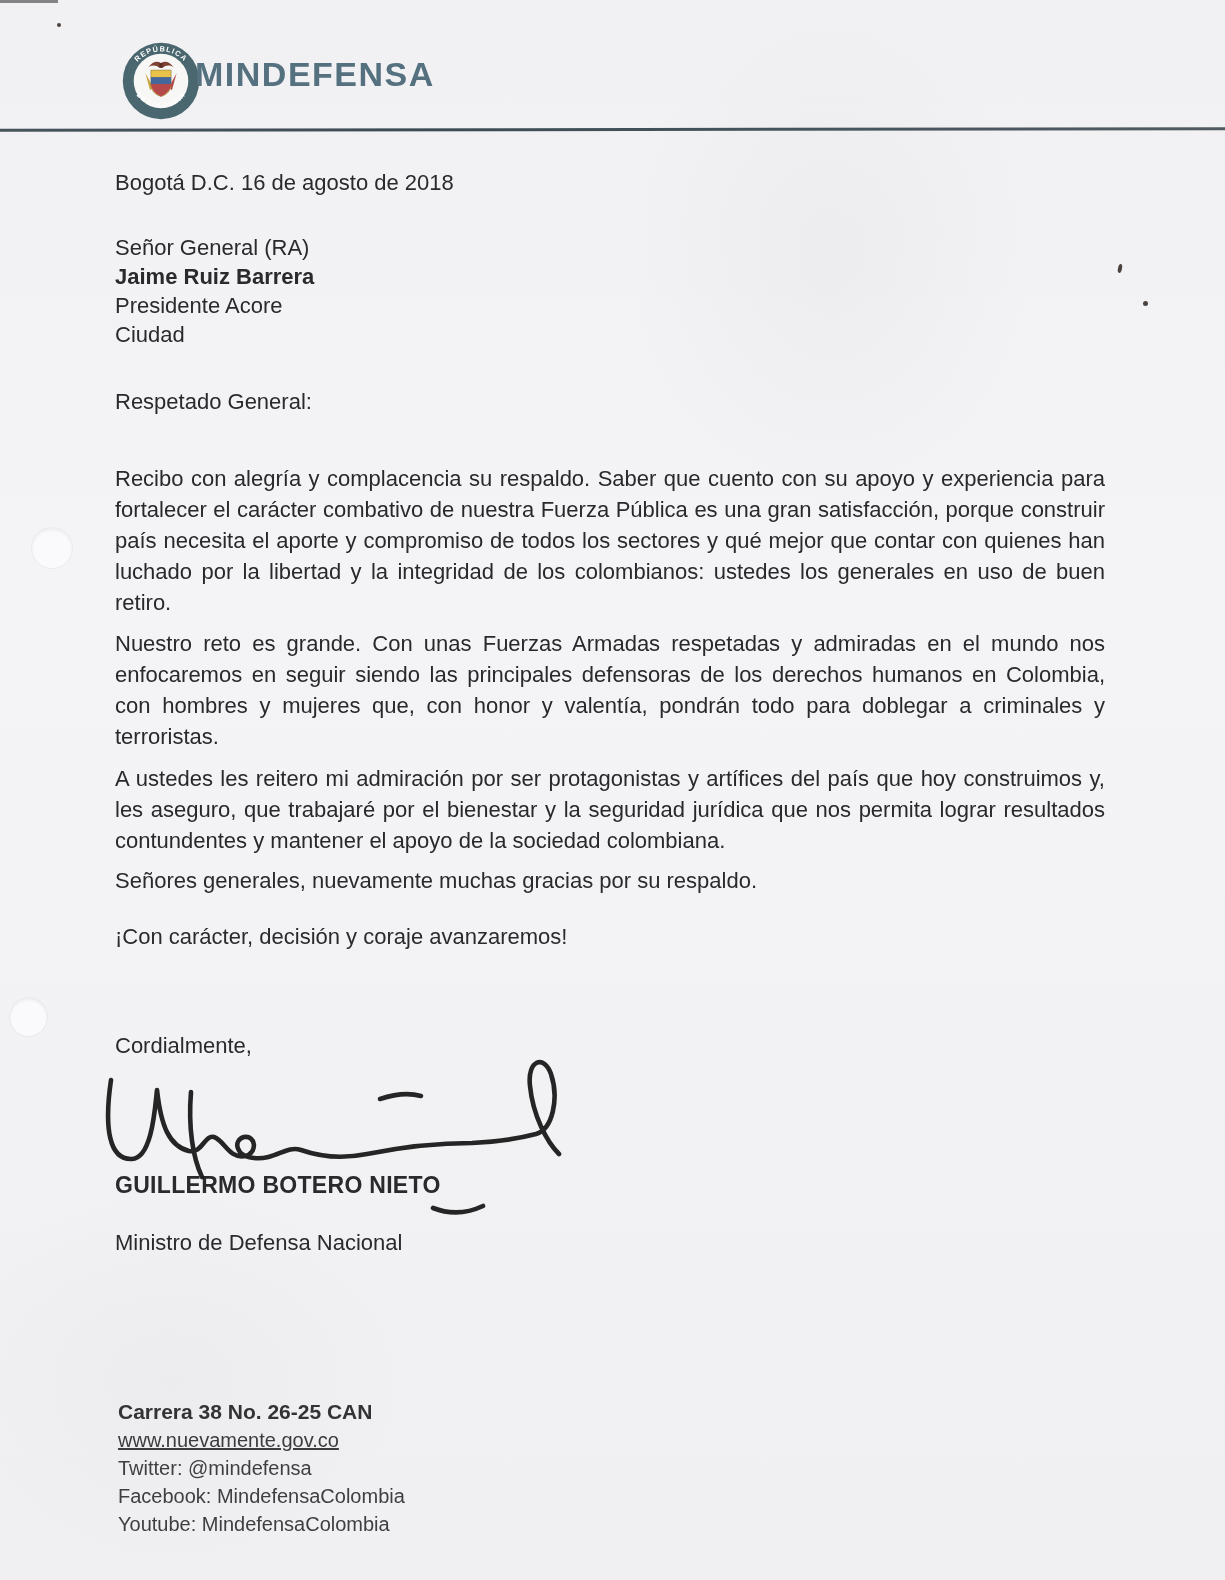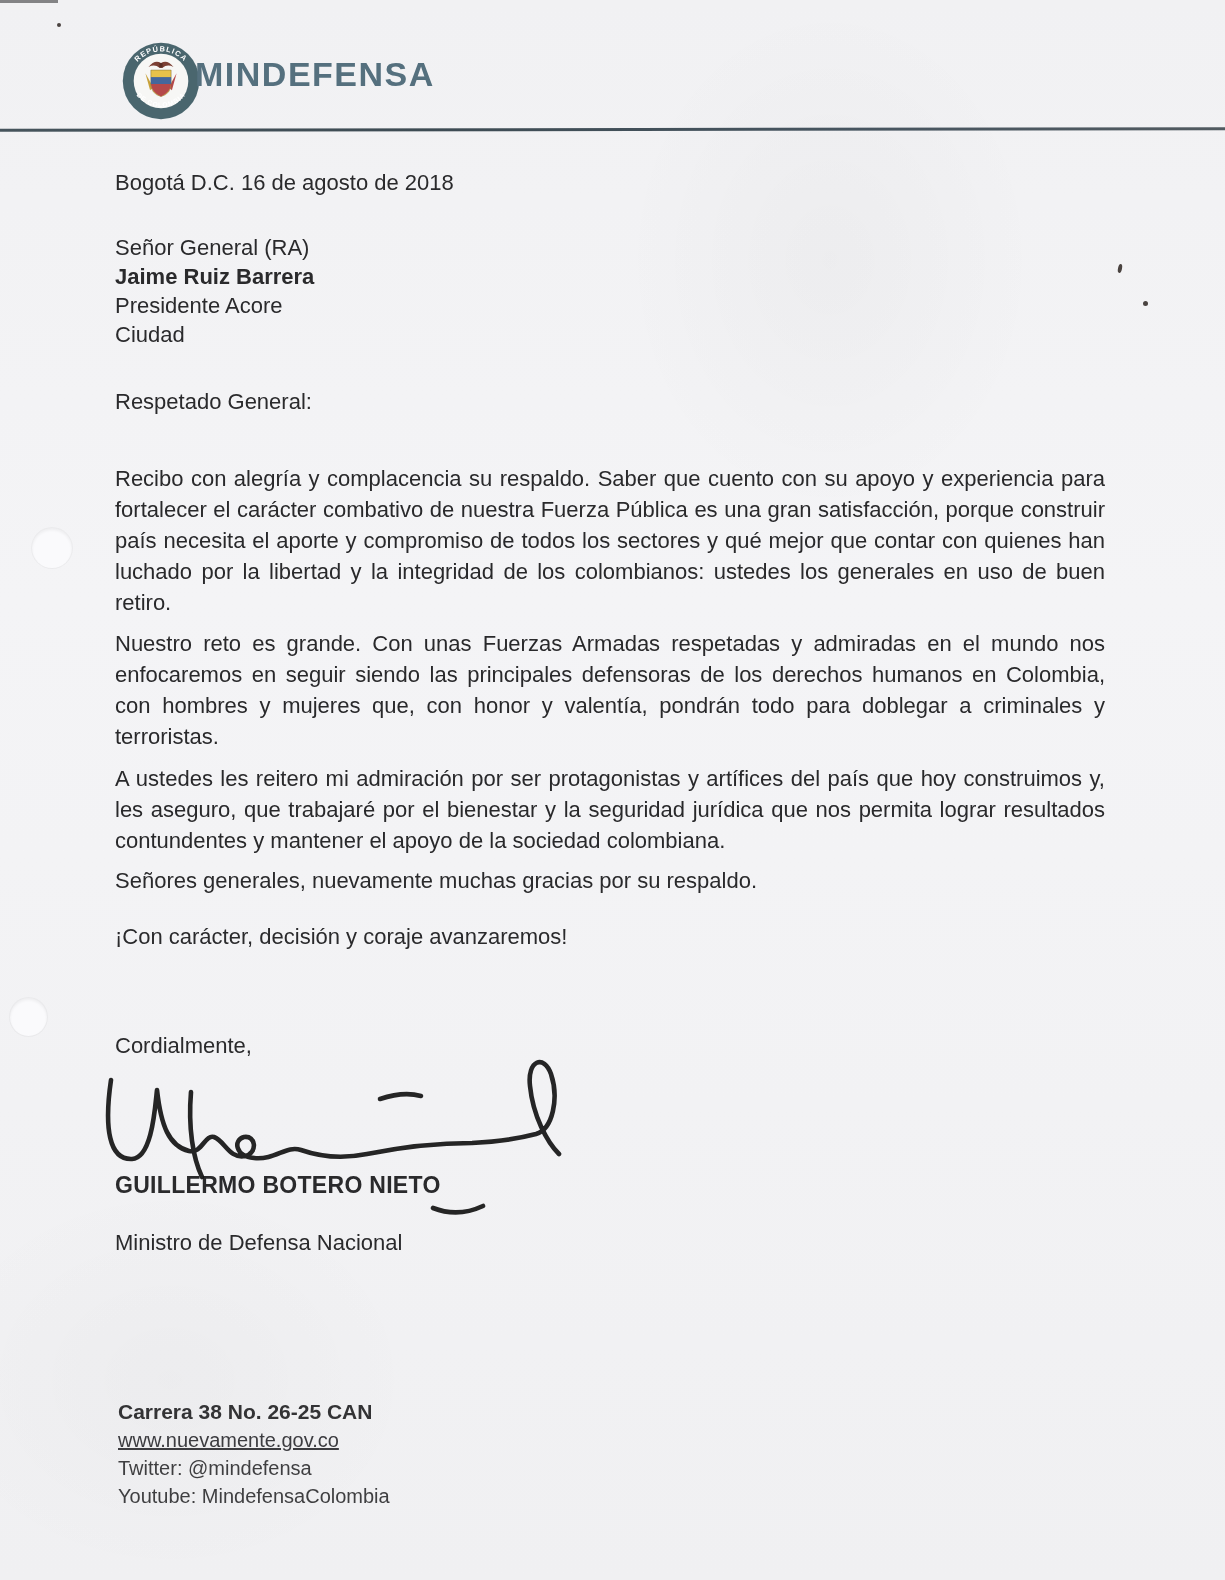--- a/index.html
+++ b/index.html
@@ -140,20 +140,21 @@
       <path d="M 96,52 C 93,88 98,118 107,137"></path>
       <path d="M 285,59 C 300,54 315,53 326,56"></path>
       <path d="M 338,168 C 356,175 373,173 388,166"></path>
     </g>
   </svg>
 
   <div class="footer">
     <div class="addr">Carrera 38 No. 26-25 CAN</div>
     <div class="site">www.nuevamente.gov.co</div>
     <div>Twitter: @mindefensa</div>
+    <div>Facebook: MindefensaColombia</div>
     <div>Youtube: MindefensaColombia</div>
   </div>
 
   <div class="hole hole1"></div>
   <div class="hole hole2"></div>
   <div class="top-smudge"></div>
   <div class="speck sp1"></div>
   <div class="speck sp2"></div>
   <div class="speck sp3"></div>
 

